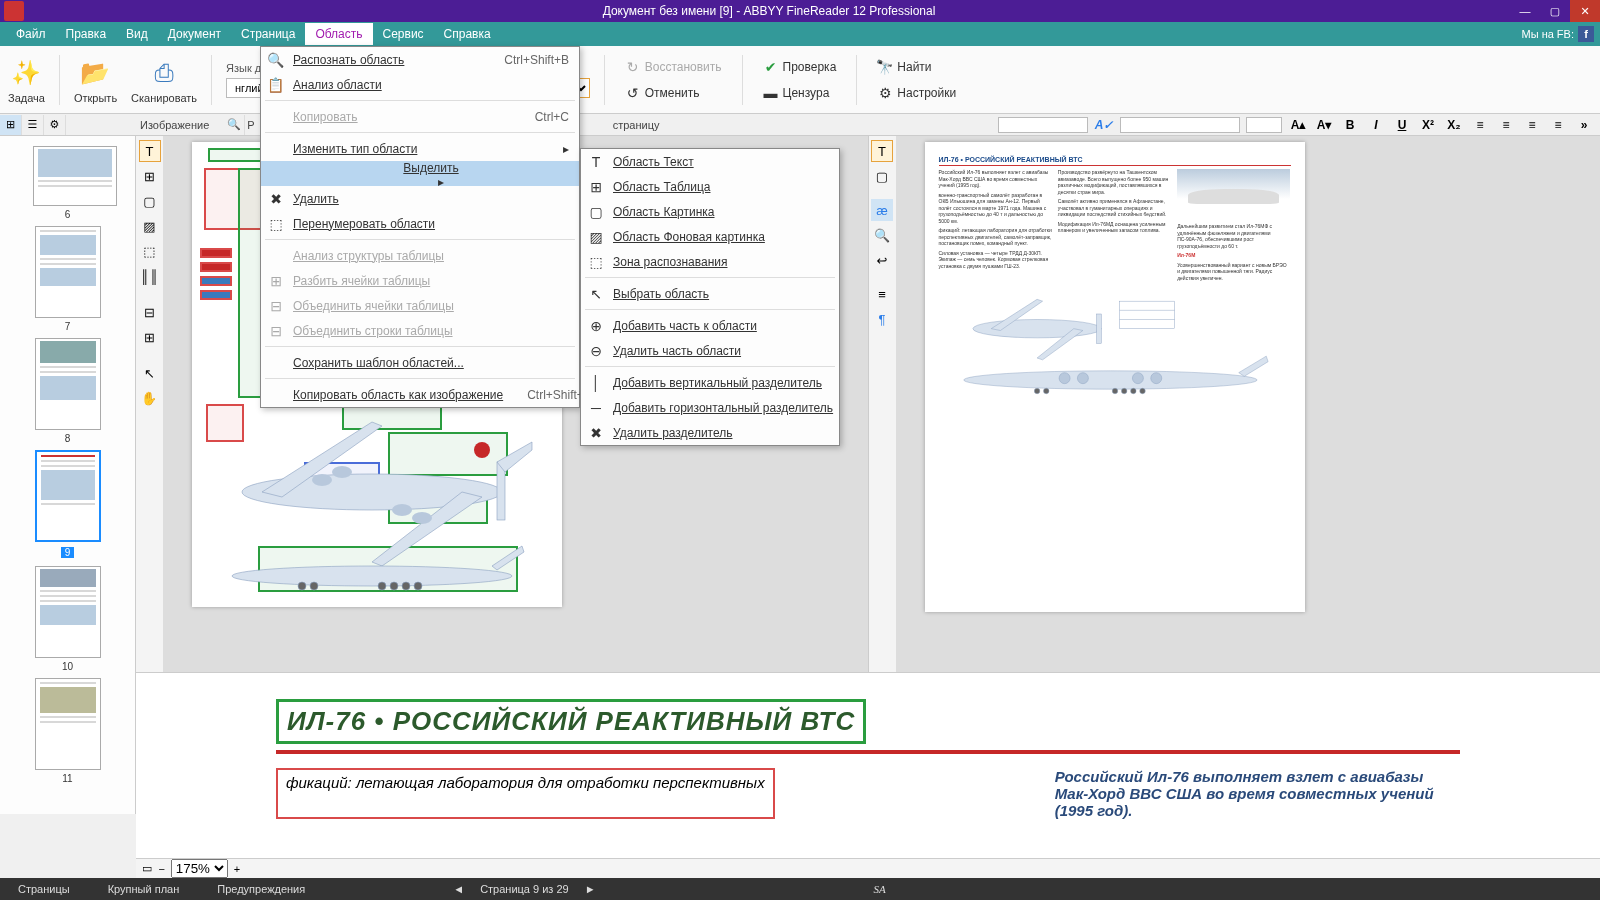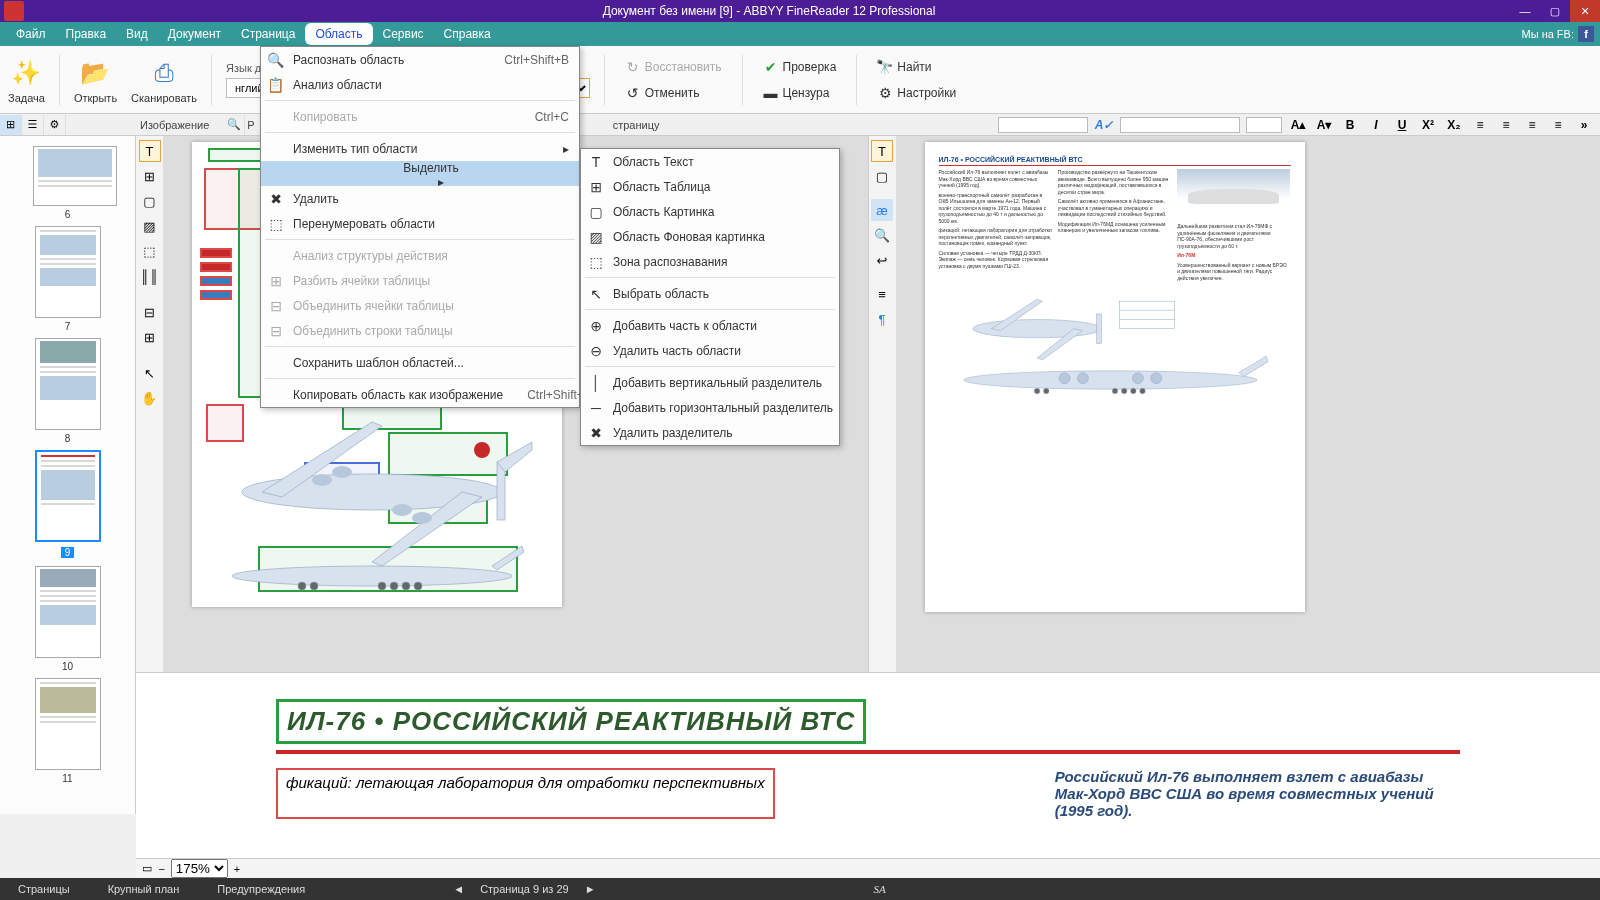--- a/index.html
+++ b/index.html
@@ -5,21 +5,21 @@
 * { margin: 0; padding: 0; box-sizing: border-box; font-family: "Segoe UI", Tahoma, sans-serif; }
 body { background: #f0f0f0; width: 1600px; height: 900px; overflow: hidden; position: relative; }
 .titlebar { height: 22px; background: #4c1d95; display: flex; align-items: center; color: #fff; font-size: 12px; }
 .titlebar .app-icon { width: 20px; height: 20px; background: #cc3333; margin: 0 4px; border-radius: 2px; }
 .titlebar .title { flex: 1; text-align: center; }
 .win-btns { display: flex; }
 .win-btns div { width: 30px; height: 22px; display: flex; align-items: center; justify-content: center; font-size: 11px; }
 .win-btns .close { background: #c0392b; }
 .menubar { height: 24px; background: #339999; display: flex; align-items: center; padding: 0 6px; color: #fff; font-size: 12px; }
 .menubar .mitem { padding: 4px 10px; cursor: pointer; }
-.menubar .mitem.active { background: #fff; color: #1d4ed8; border-radius: 6px; }
+.menubar .mitem.active { background: #fff; color: #a21caf; }
 .menubar .spacer { flex: 1; }
 .fb { font-size: 11px; margin-right: 4px; }
 .fb-icon { width: 16px; height: 16px; background: #3b5998; color: #fff; display: flex; align-items: center; justify-content: center; font-weight: bold; font-size: 11px; }
 .toolbar { height: 68px; background: #fafafa; border-bottom: 1px solid #ccc; display: flex; align-items: center; padding: 0 8px; gap: 14px; }
 .tbtn { display: flex; flex-direction: column; align-items: center; font-size: 11px; color: #333; gap: 2px; }
 .tbtn .ic { width: 34px; height: 34px; display: flex; align-items: center; justify-content: center; font-size: 24px; }
 .tsep { width: 1px; height: 50px; background: #ddd; }
 .tcol { display: flex; flex-direction: column; font-size: 11px; gap: 4px; }
 .tcol select, .tcol .txt { font-size: 11px; padding: 2px 4px; border: 1px solid #bbb; background: #fff; min-width: 110px; }
 .tcol label { color: #555; }
@@ -76,21 +76,21 @@
 .zoomdoc .sky { position: absolute; left: 400px; right: 0; top: 78px; bottom: 0; background: linear-gradient(180deg,#aac6e0 0%, #d8e5f0 100%); z-index: -1; }
 .zoomstatus { position: absolute; left: 136px; right: 0; bottom: 22px; height: 20px; background: #f4f4f4; border-top: 1px solid #ccc; display: flex; align-items: center; gap: 6px; padding: 0 6px; font-size: 11px; }
 .statusbar { position: absolute; left: 0; right: 0; bottom: 0; height: 22px; background: #333; color: #ddd; display: flex; align-items: center; font-size: 11px; padding: 0 8px; gap: 18px; }
 .statusbar .tab { padding: 3px 10px; }
 .statusbar .nav { display: flex; align-items: center; gap: 16px; margin-left: 120px; }
 .statusbar .sa { margin-left: 260px; font-style: italic; font-family: Georgia, serif; }
 
 .ctxmenu { position: absolute; background: #fdfdfd; border: 1px solid #888; box-shadow: 2px 2px 6px rgba(0,0,0,.25); font-size: 12px; color: #333; z-index: 1000; }
 .ctxmenu .row { display: flex; align-items: center; height: 25px; padding: 0 10px 0 32px; position: relative; white-space: nowrap; }
 .ctxmenu .row .ricon { position: absolute; left: 6px; width: 18px; height: 18px; display: flex; align-items: center; justify-content: center; font-size: 14px; }
-.ctxmenu .row .rlabel { flex: 1; }
+.ctxmenu .row .rlabel { flex: 1; text-decoration: underline; }
 .ctxmenu .row .rshort { color: #666; margin-left: 24px; }
 .ctxmenu .row .rarrow { margin-left: 20px; }
 .ctxmenu .row.hover { background: #b8d6f0; flex-direction: column; }
 .ctxmenu .row.disabled { color: #aaa; }
 .ctxmenu .sep { height: 1px; background: #ddd; margin: 3px 4px; }
 #menu1 { left: 260px; top: 46px; width: 320px; }
 #menu2 { left: 580px; top: 148px; width: 260px; }
 </style>
 </head>
 <body>
@@ -490,21 +490,21 @@
       <span class="ricon">✖</span>
       <span class="rlabel">Удалить</span>
     </div>
     <div class="row">
       <span class="ricon">⬚</span>
       <span class="rlabel">Перенумеровать области</span>
     </div>
     <div class="sep"></div>
     <div class="row disabled">
       <span class="ricon"></span>
-      <span class="rlabel">Анализ структуры действия</span>
+      <span class="rlabel">Анализ структуры таблицы</span>
     </div>
     <div class="row disabled">
       <span class="ricon">⊞</span>
       <span class="rlabel">Разбить ячейки таблицы</span>
     </div>
     <div class="row disabled">
       <span class="ricon">⊟</span>
       <span class="rlabel">Объединить ячейки таблицы</span>
     </div>
     <div class="row disabled">

